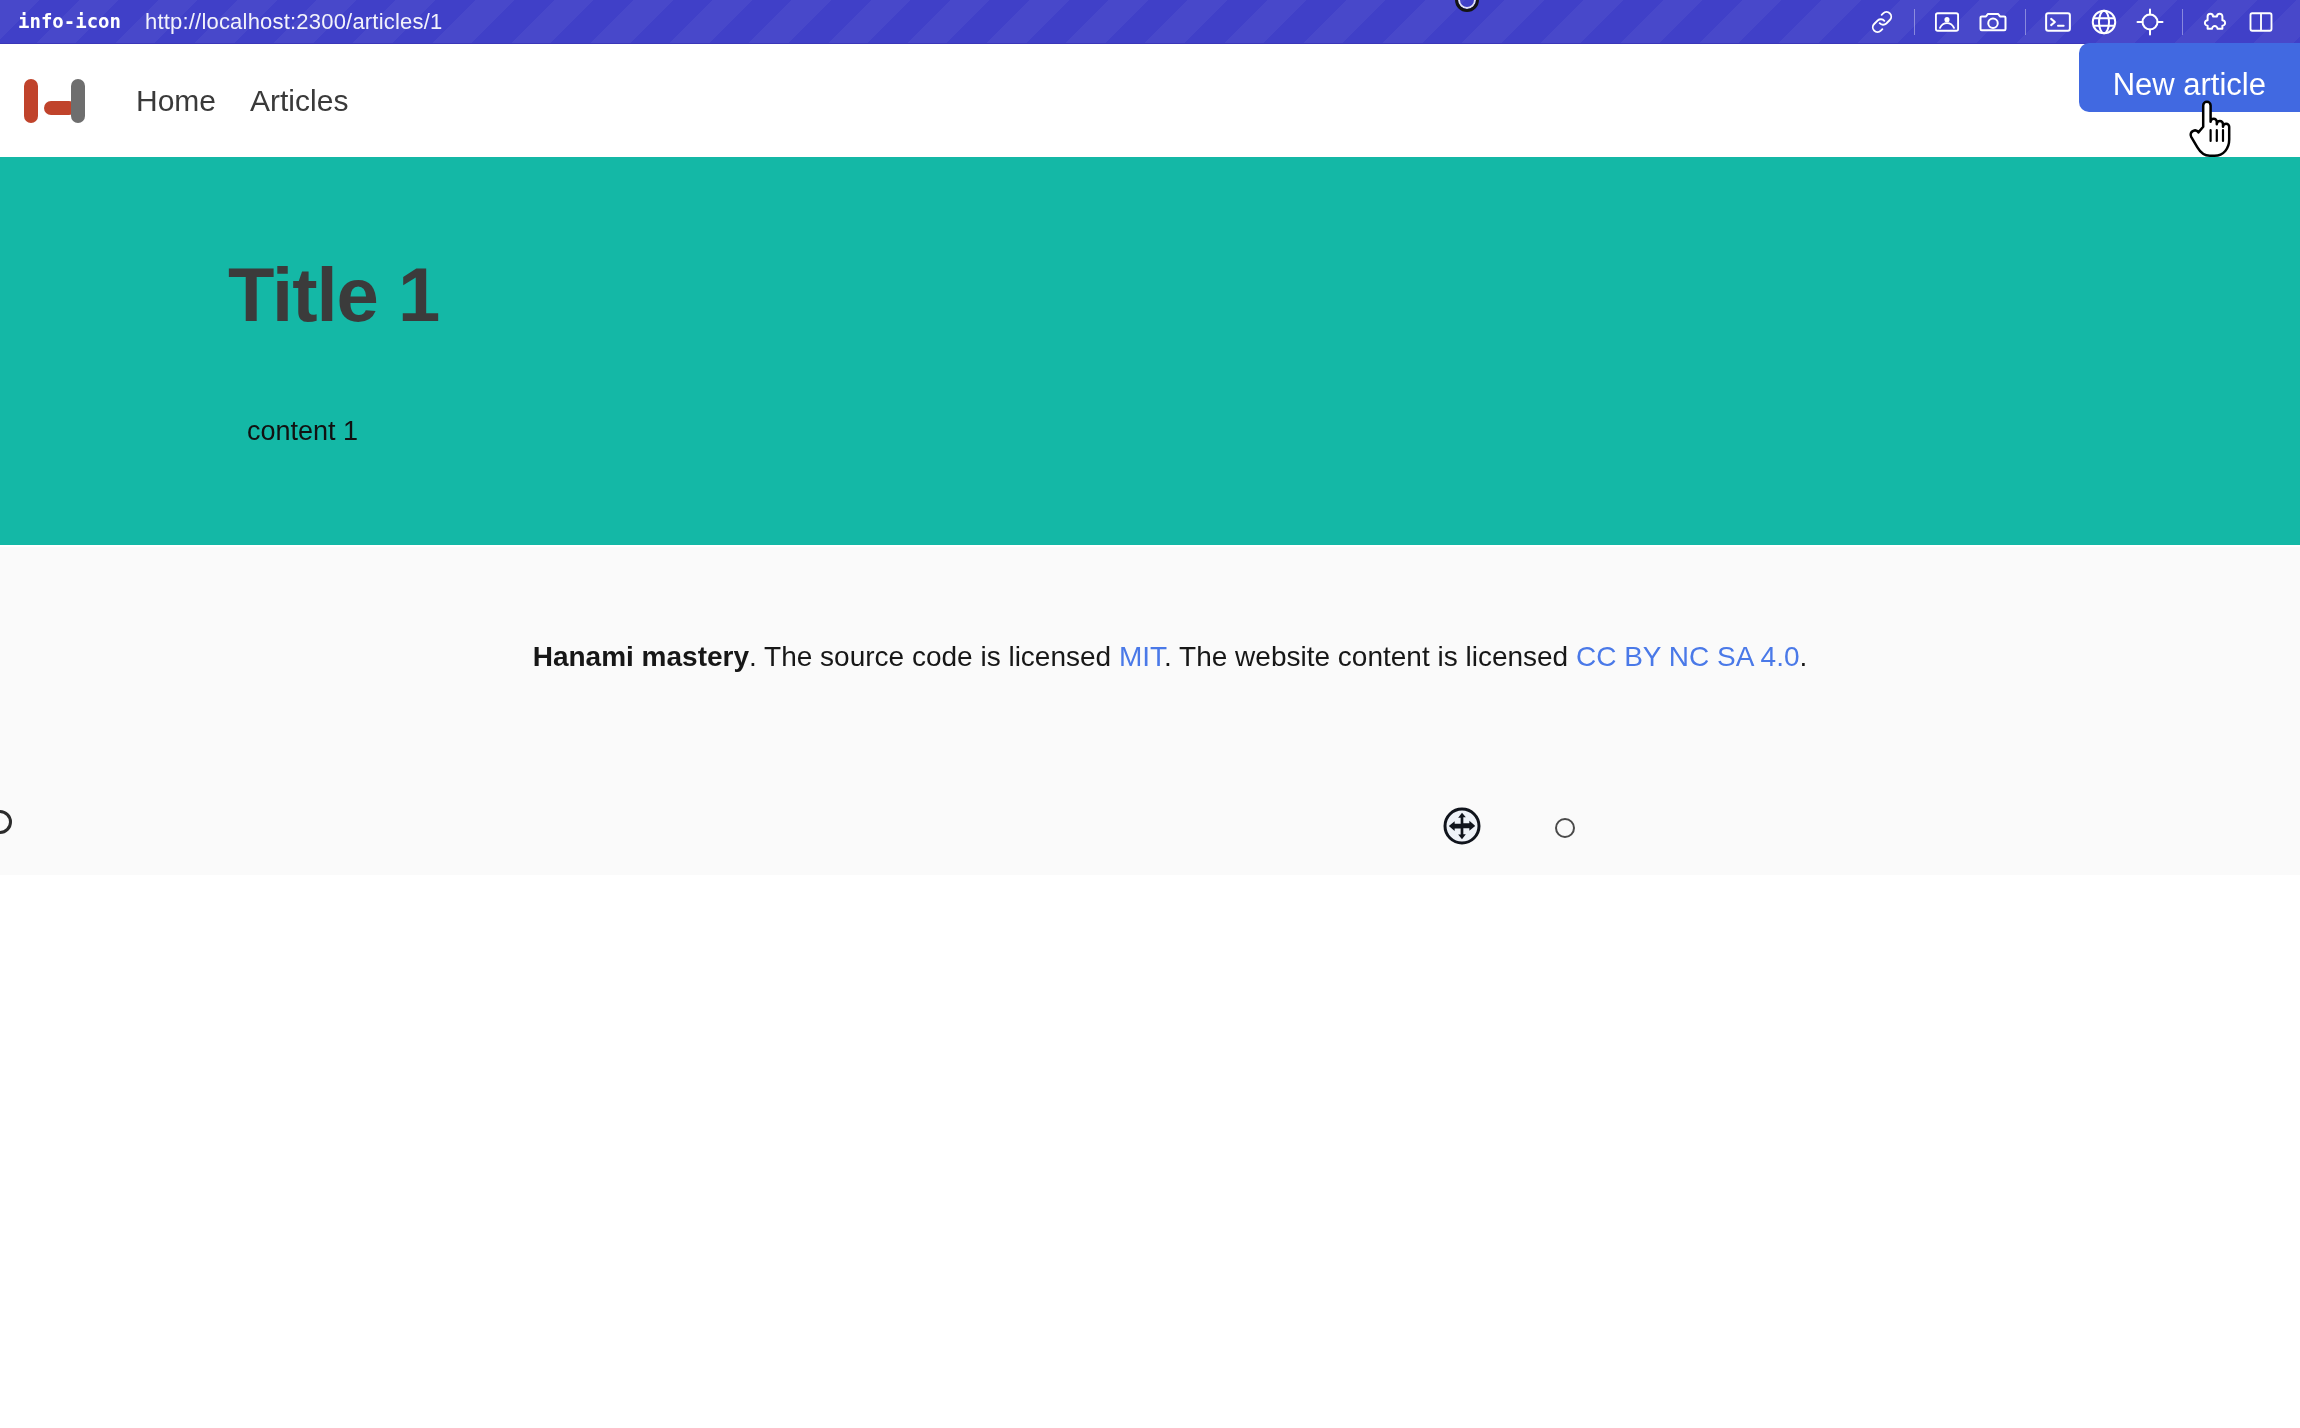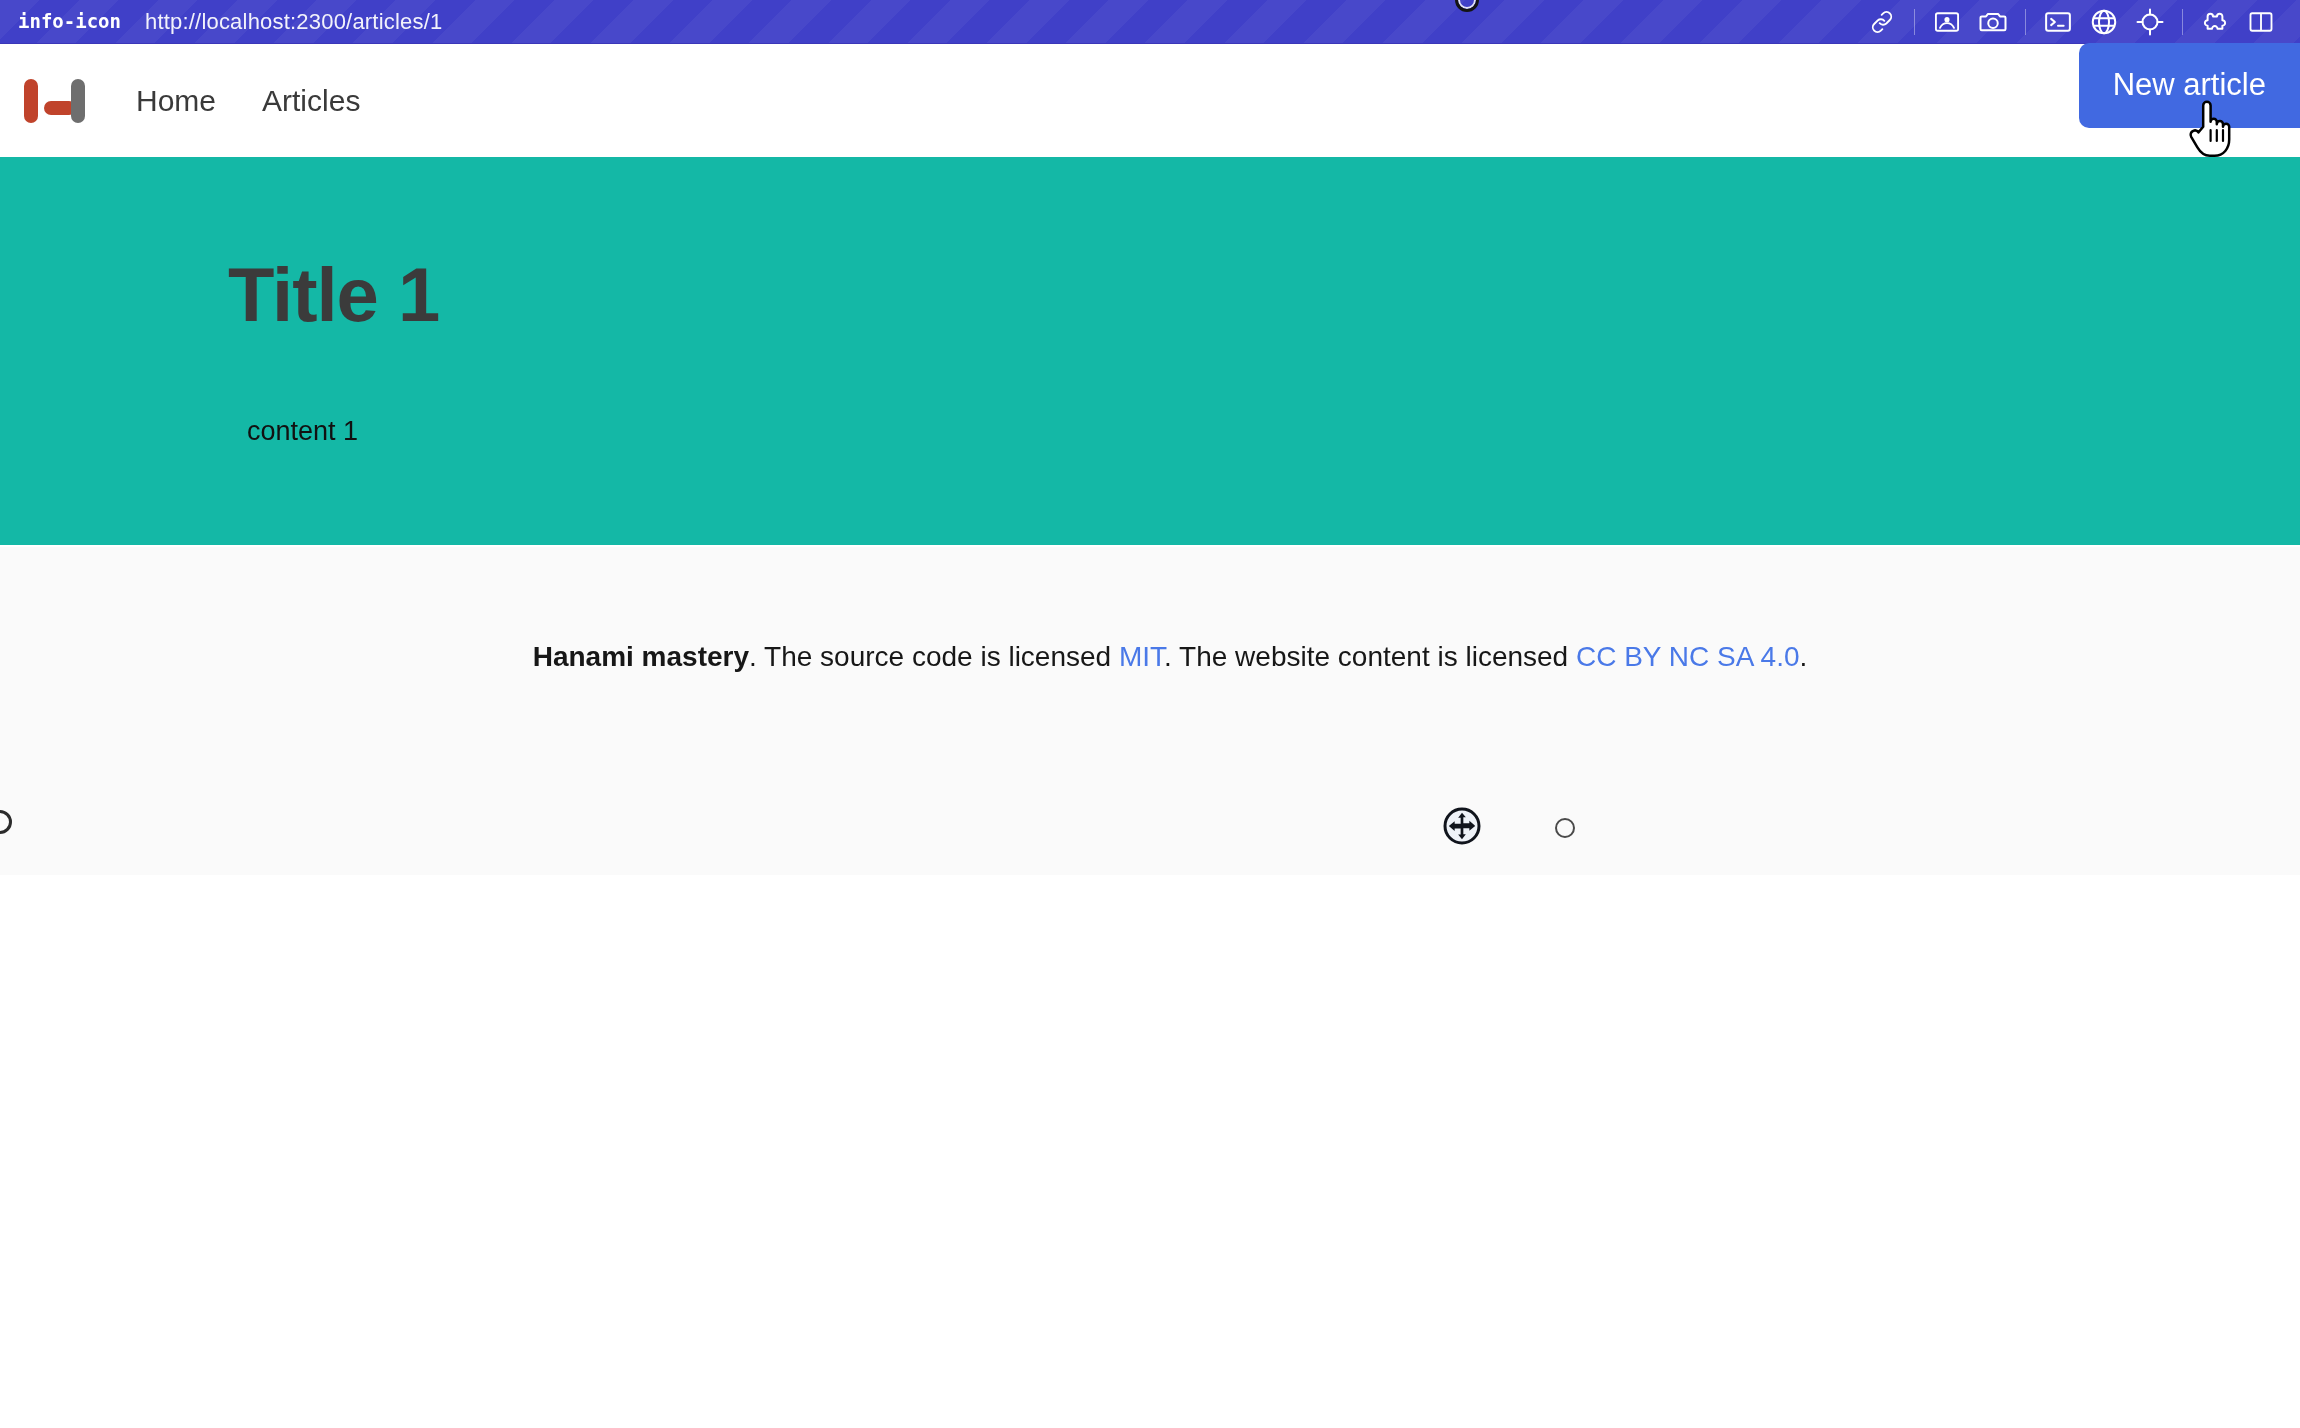--- a/index.html
+++ b/index.html
@@ -65,31 +65,31 @@
     border-radius:7px; background:#c0432b;
   }
   #brand-logo .bar-m{
     position:absolute; left:22px; top:22px; width:32px; height:14px;
     border-radius:7px; background:#c0432b;
   }
   #brand-logo .bar-r{
     position:absolute; left:49px; top:0; width:14px; height:44px;
     border-radius:7px; background:#6e6e6e;
   }
-  #main-nav{ display:flex; align-items:center; margin-left:40px; gap:22px; }
+  #main-nav{ display:flex; align-items:center; margin-left:40px; gap:10px; }
   #main-nav a{
     color:#3a3a3a; font-size:30px; text-decoration:none;
     padding:6px 12px; white-space:nowrap;
   }
 
   #new-article-button{
     position:absolute; right:0px; top:-1px;
     background:#4169e1; color:#ffffff;
     font-size:31px; line-height:1;
-    padding:26px 34px 28px 34px;
+    padding:26px 34px 12px 34px;
     border:none; border-radius:10px 0 0 10px;
     white-space:nowrap; cursor:pointer;
   }
 
   
   #main-content{
     position:absolute; left:0; top:157px; width:2300px; height:388px;
     background:#14b8a6;
   }
   #article-title{

